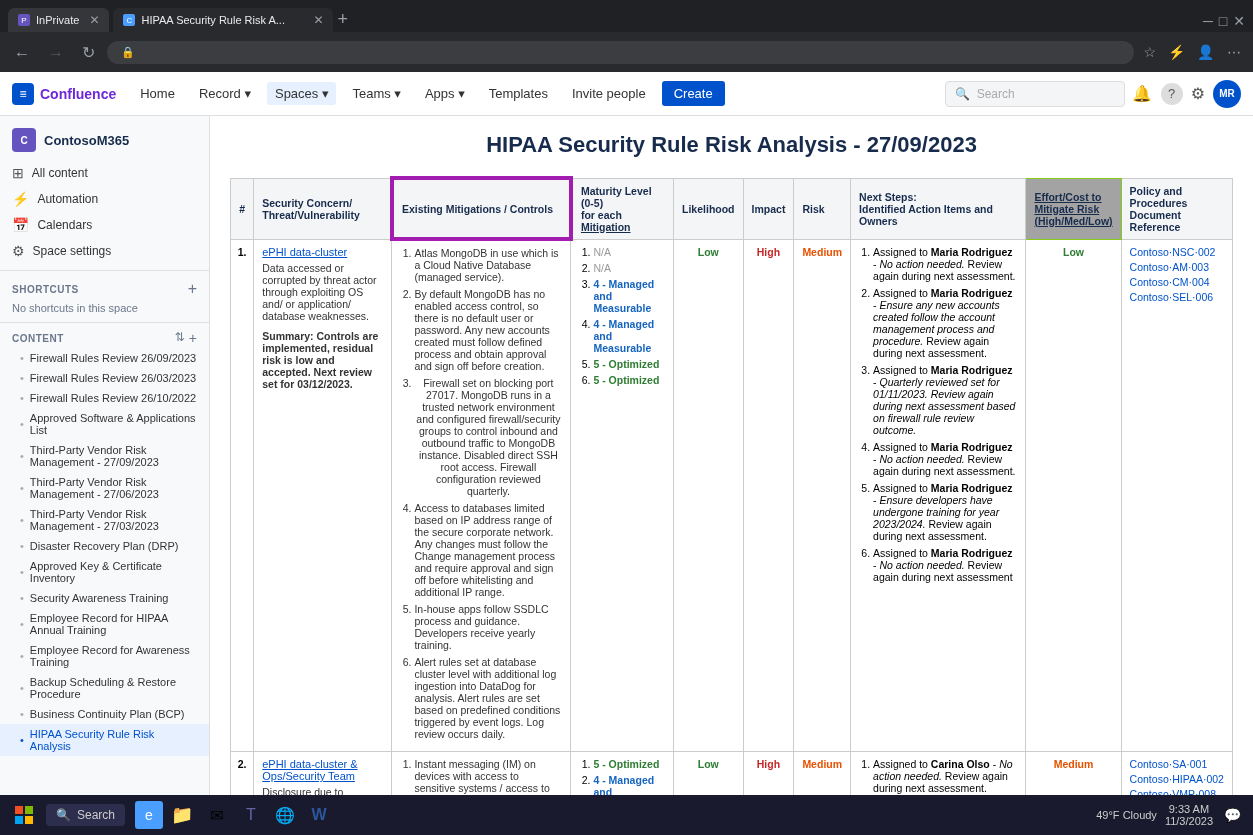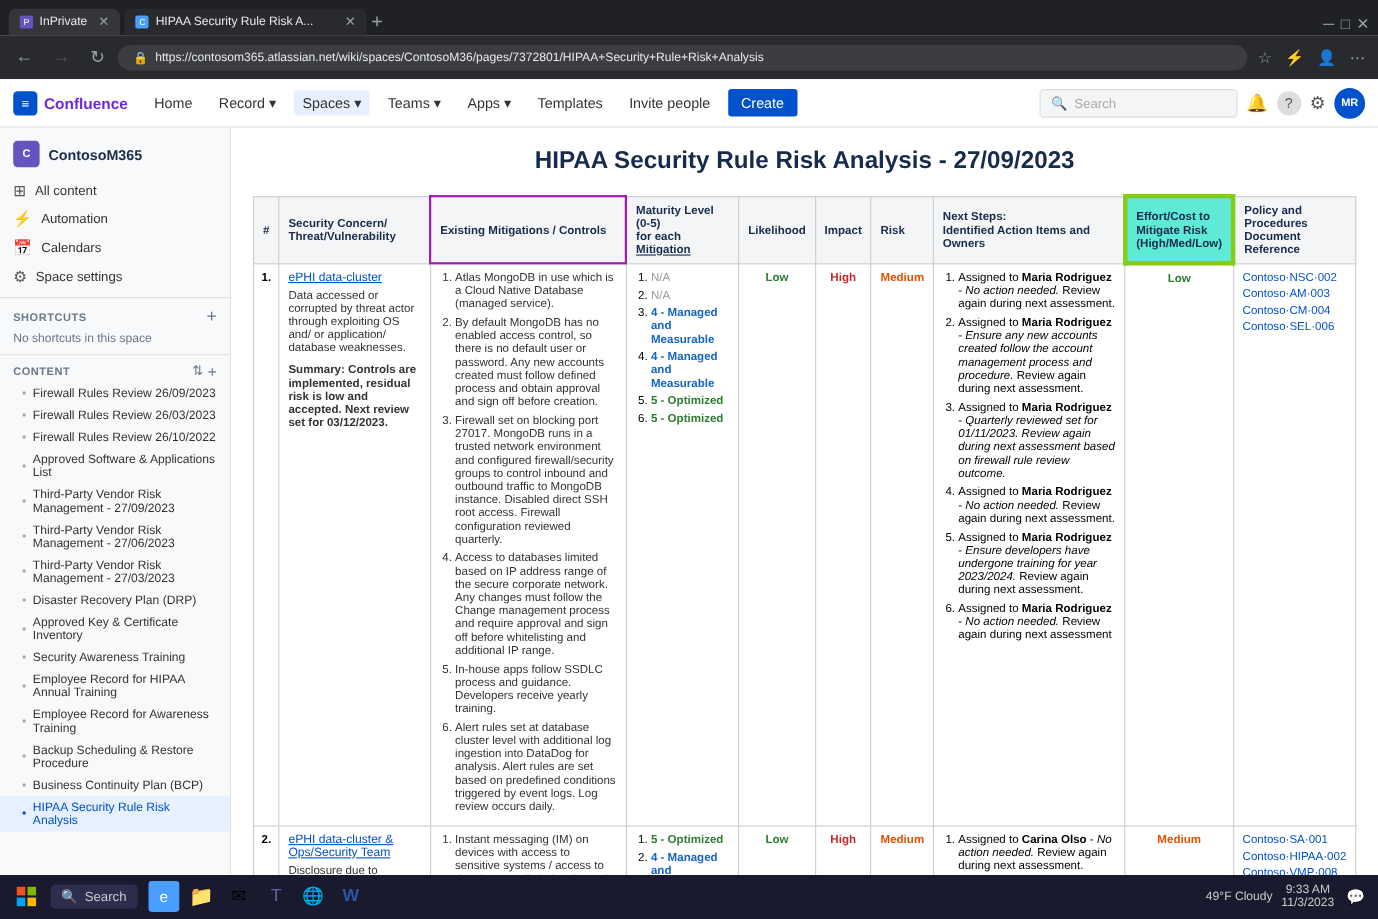--- a/index.html
+++ b/index.html
@@ -27,21 +27,20 @@
     <span style="color:#9aa0a6; cursor:pointer; font-size:14px;">✕</span>
   </div>
 </div>
 
 <div style="background:#292a2d; height:40px; display:flex; align-items:center; padding:0 8px; gap:6px;">
   <button style="color:#9aa0a6; background:none; border:none; cursor:pointer; font-size:16px; padding:4px 6px;">←</button>
   <button style="color:#555; background:none; border:none; cursor:pointer; font-size:16px; padding:4px 6px;">→</button>
   <button style="color:#9aa0a6; background:none; border:none; cursor:pointer; font-size:16px; padding:4px 6px;">↻</button>
   <div style="flex:1; background:#3c3d40; border-radius:20px; padding:5px 14px; color:#e8eaed; font-size:11px; display:flex; align-items:center; gap:6px;">
     <span style="color:#9aa0a6;">🔒</span>
-    <span style="font-size:11px; color:#e8eaed;">https://contosom365.atlassian.net/wiki/spaces/ContosoM36/pages/7372801/HIPAA+Security+Rule+Risk+Analysis</span>
   </div>
   <div style="display:flex; gap:4px; align-items:center;">
     <span style="color:#9aa0a6; cursor:pointer; font-size:14px; padding:4px;">☆</span>
     <span style="color:#9aa0a6; cursor:pointer; font-size:14px; padding:4px;">⚡</span>
     <span style="color:#9aa0a6; cursor:pointer; font-size:14px; padding:4px;">👤</span>
     <span style="color:#9aa0a6; cursor:pointer; font-size:14px; padding:4px;">⋯</span>
   </div>
 </div>
 
 <div style="background:#fff; border-bottom:1px solid #ddd; display:flex; align-items:center; padding:0 12px; height:44px; gap:8px;">
@@ -135,44 +134,44 @@
 
   <div style="flex:1; overflow-y:auto; padding:16px 20px; background:#fff;">
 
     <h1 style="font-size:22px; font-weight:bold; text-align:center; color:#172b4d; margin-bottom:18px;">HIPAA Security Rule Risk Analysis - 27/09/2023</h1>
 
     <table style="width:100%; border-collapse:collapse; font-size:10.5px;">
       <thead>
         <tr>
           <th style="background:#f4f5f7; border:1px solid #ccc; padding:6px 6px; text-align:center; font-weight:700; color:#172b4d; width:24px;">#</th>
           <th style="background:#f4f5f7; border:1px solid #ccc; padding:6px 8px; text-align:left; font-weight:700; color:#172b4d; width:150px;">Security Concern/<br>Threat/Vulnerability</th>
-          <th style="background:#f4f5f7; border:2px solid #a21caf; padding:6px 8px; text-align:left; font-weight:700; color:#172b4d; width:220px;margin-left:48px;">Existing Mitigations / Controls</th>
+          <th style="background:#f4f5f7; border:4px solid #a21caf; padding:6px 8px; text-align:left; font-weight:700; color:#172b4d; width:220px;margin-left:48px;">Existing Mitigations / Controls</th>
           <th style="background:#f4f5f7; border:1px solid #ccc; padding:6px 8px; text-align:left; font-weight:700; color:#172b4d; width:110px;">Maturity Level (0-5)<br>for each <span style="text-decoration:underline;">Mitigation</span></th>
           <th style="background:#f4f5f7; border:1px solid #ccc; padding:6px 8px; text-align:left; font-weight:700; color:#172b4d; width:55px;">Likelihood</th>
           <th style="background:#f4f5f7; border:1px solid #ccc; padding:6px 8px; text-align:left; font-weight:700; color:#172b4d; width:45px;">Impact</th>
           <th style="background:#f4f5f7; border:1px solid #ccc; padding:6px 8px; text-align:left; font-weight:700; color:#172b4d; width:50px;">Risk</th>
           <th style="background:#f4f5f7; border:1px solid #ccc; padding:6px 8px; text-align:left; font-weight:700; color:#172b4d; width:220px;">Next Steps:<br><span style="font-weight:700;">Identified Action Items and Owners</span></th>
-          <th style="background:#5eead4; border:4px solid #84cc16; padding:6px 8px; text-align:left; font-weight:700; color:#172b4d; width:70px;">Effort/Cost to Mitigate Risk<br>(High/Med/Low)</th>
+          <th style="background:#a3a3a3; border:1px solid #84cc16; padding:6px 8px; text-align:left; font-weight:700; color:#172b4d; width:70px;text-decoration:underline;">Effort/Cost to Mitigate Risk<br>(High/Med/Low)</th>
           <th style="background:#f4f5f7; border:1px solid #ccc; padding:6px 8px; text-align:left; font-weight:700; color:#172b4d; width:90px;">Policy and Procedures Document Reference</th>
         </tr>
       </thead>
       <tbody>
 
         <tr>
           <td style="border:1px solid #ccc; padding:6px; text-align:center; vertical-align:top; font-weight:bold;">1.</td>
           <td style="border:1px solid #ccc; padding:6px 8px; vertical-align:top;">
             <div style="color:#0052cc; text-decoration:underline; cursor:pointer; font-weight:500; font-size:11px;">ePHI data-cluster</div>
             <div style="margin-top:4px; font-size:10.5px; color:#333;">Data accessed or corrupted by threat actor through exploiting OS and/ or application/ database weaknesses.</div>
             <div style="margin-top:8px; font-size:10.5px; color:#333;"><strong>Summary: Controls are implemented, residual risk is low and accepted. Next review set for 03/12/2023.</strong></div>
           </td>
           <td style="border:1px solid #ccc; padding:6px 8px; vertical-align:top;">
             <ol style="padding-left:14px; margin:0; font-size:10.5px; color:#333;">
               <li style="margin-bottom:5px;">Atlas MongoDB in use which is a Cloud Native Database (managed service).</li>
               <li style="margin-bottom:5px;">By default MongoDB has no enabled access control, so there is no default user or password. Any new accounts created must follow defined process and obtain approval and sign off before creation.</li>
-              <li style="margin-bottom:5px;">Firewall set on blocking port 27017. MongoDB runs in a trusted network environment and configured firewall/security groups to control inbound and outbound traffic to MongoDB instance. Disabled direct SSH root access. Firewall configuration reviewed quarterly.</li>
+              <li style="margin-bottom:5px;text-align:center;">Firewall set on blocking port 27017. MongoDB runs in a trusted network environment and configured firewall/security groups to control inbound and outbound traffic to MongoDB instance. Disabled direct SSH root access. Firewall configuration reviewed quarterly.</li>
               <li style="margin-bottom:5px;">Access to databases limited based on IP address range of the secure corporate network. Any changes must follow the Change management process and require approval and sign off before whitelisting and additional IP range.</li>
               <li style="margin-bottom:5px;">In-house apps follow SSDLC process and guidance. Developers receive yearly training.</li>
               <li style="margin-bottom:5px;">Alert rules set at database cluster level with additional log ingestion into DataDog for analysis. Alert rules are set based on predefined conditions triggered by event logs. Log review occurs daily.</li>
             </ol>
           </td>
           <td style="border:1px solid #ccc; padding:6px 8px; vertical-align:top;">
             <ol style="padding-left:14px; margin:0; font-size:10.5px;">
               <li style="margin-bottom:4px;"><span style="color:#999;">N/A</span></li>
               <li style="margin-bottom:4px;"><span style="color:#999;">N/A</span></li>
               <li style="margin-bottom:4px;"><span style="color:#1565c0; font-weight:600;">4 - Managed and Measurable</span></li>

